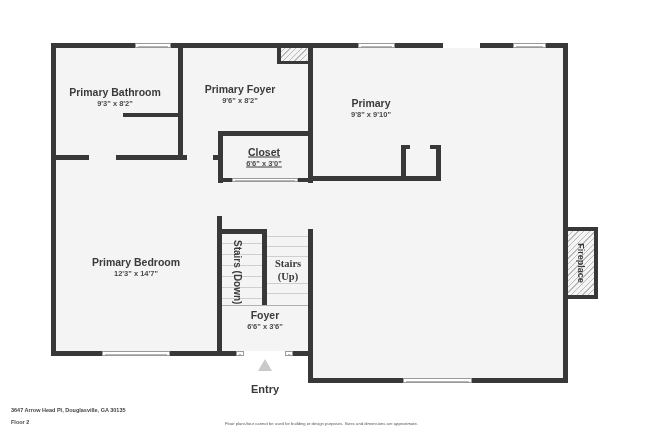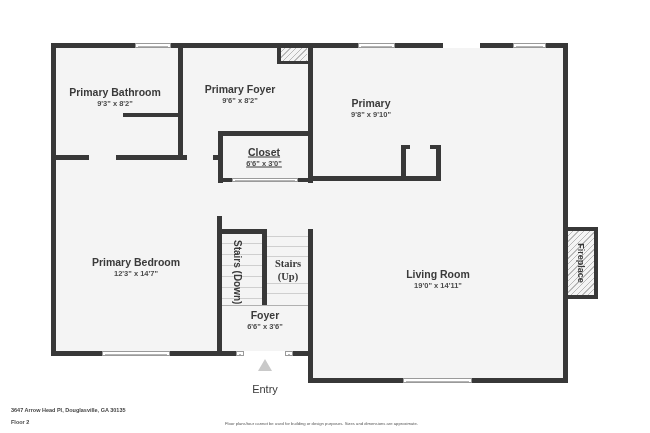--- a/index.html
+++ b/index.html
@@ -9,21 +9,21 @@
   .wall { position:absolute; background:#383838; }
   .win { position:absolute; background:#ffffff; border:1px solid #9a9a9a; box-sizing:border-box; }
   .win::after { content:""; position:absolute; left:2px; right:2px; top:50%; height:0; border-top:1px solid #b5b5b5; }
   .gap { position:absolute; background:#ffffff; }
   .hatch { position:absolute; background:repeating-linear-gradient(135deg, #f4f4f4 0 3px, #b9b9b9 3px 4px); }
   .stairline { position:absolute; height:1px; background:#cfcfcf; }
   .room { position:absolute; text-align:center; color:#3a3a3a; transform:translate(-50%,-50%); white-space:nowrap; }
   .room .name { font-weight:bold; font-size:10.5px; line-height:13px; }
   .room .dim { font-size:7.5px; line-height:10px; font-weight:bold; color:#4a4a4a; }
   .rot { position:absolute; color:#3a3a3a; font-weight:bold; font-size:10px; white-space:nowrap; transform-origin:center center; text-align:center; line-height:12px; }
-  .entry { position:absolute; left:265px; top:383px; transform:translateX(-50%); font-weight:normal; font-size:11px; color:#3a3a3a; }
+  .entry { position:absolute; left:265px; top:383px; transform:translateX(-50%); font-weight:bold; font-size:11px; color:#3a3a3a; }
   .entry-arrow { position:absolute; left:258px; top:359px; width:0; height:0; border-left:7px solid transparent; border-right:7px solid transparent; border-bottom:12px solid #c9c9c9; }
   .footer-addr { position:absolute; left:11px; top:407px; font-size:5.5px; color:#444; font-weight:bold; }
   .footer-floor { position:absolute; left:11px; top:419px; font-size:5.5px; color:#444; font-weight:bold; }
   .footer-note { position:absolute; left:225px; top:421px; font-size:4.2px; color:#555; }
   .watermark { position:absolute; left:170px; top:47px; font-size:9px; color:rgba(255,255,255,0.7); letter-spacing:1px; white-space:nowrap; font-weight:bold; }
 </style>
 </head>
 <body>
 
 <div class="plan">
@@ -113,24 +113,20 @@
     <div class="dim">9'8" x 9'10"</div>
   </div>
   <div class="room" style="left:264px;top:157px;text-decoration:underline;">
     <div class="name">Closet</div>
     <div class="dim">6'6" x 3'0"</div>
   </div>
   <div class="room" style="left:136px;top:255px;margin-top:12px;">
     <div class="name">Primary Bedroom</div>
     <div class="dim">12'3" x 14'7"</div>
   </div>
-  <div class="room" style="left:438px;top:279px;">
-    <div class="name">Living Room</div>
-    <div class="dim">19'0" x 14'11"</div>
-  </div>
   <div class="room" style="left:265px;top:320px;">
     <div class="name">Foyer</div>
     <div class="dim">6'6" x 3'6"</div>
   </div>
 
   <div class="rot" style="left:205px;top:266px;width:64px;transform:rotate(90deg);">Stairs (Down)</div>
   <div class="room" style="left:288px;top:270px;font-family:Liberation Serif, serif;">
     <div class="name">Stairs</div>
     <div class="name">(Up)</div>
   </div>

